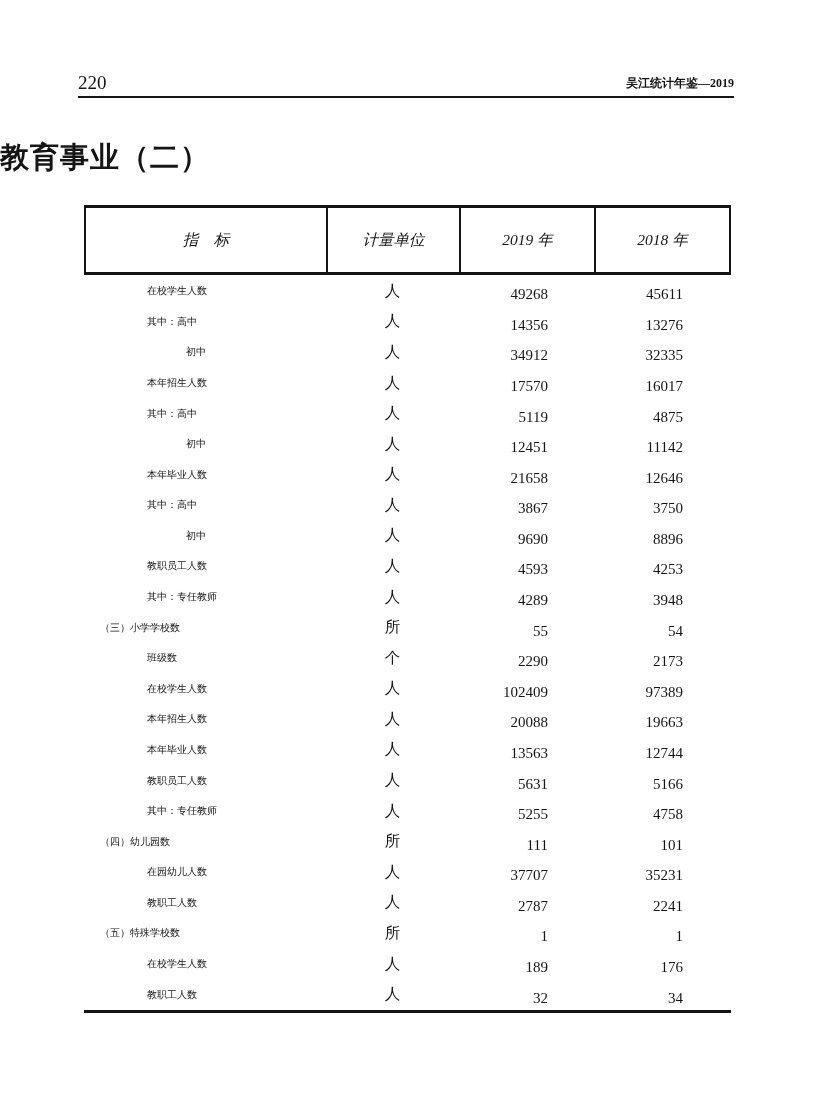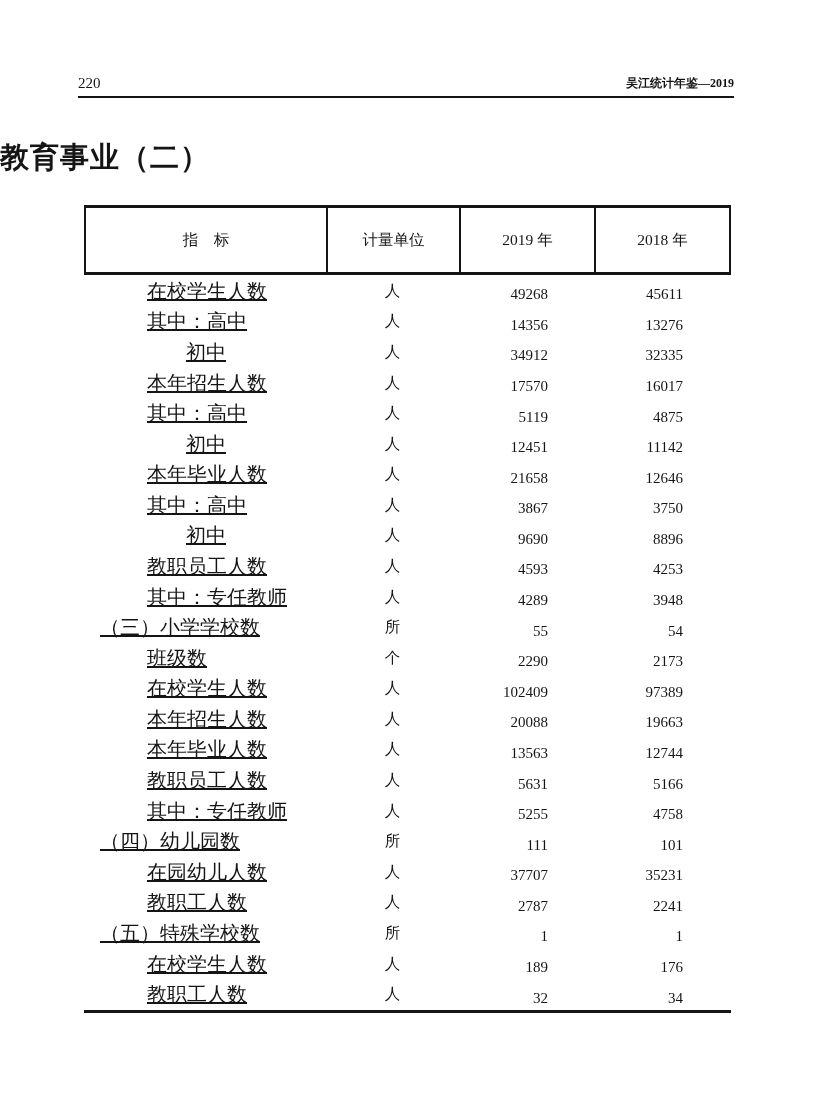--- a/index.html
+++ b/index.html
@@ -19,21 +19,21 @@
     left: 78px;
     top: 74px;
     width: 656px;
     display: flex;
     justify-content: space-between;
     align-items: flex-end;
     border-bottom: 2px solid #151515;
     padding-bottom: 4px;
   }
   .page-num {
-    font-size: 15px;
+    font-size: 19px;
     line-height: 18px;
   }
   .book-title {
     font-size: 12px;
     font-weight: bold;
     line-height: 18px;
   }
 
   
   .doc-title {
@@ -64,38 +64,38 @@
     display: grid;
     grid-template-columns: 242px 133px 135px 1fr;
   }
   .th {
     display: flex;
     align-items: center;
     justify-content: center;
     font-size: 15.5px;
     border-right: 2px solid #151515;
     white-space: nowrap;
+    font-style: italic;
   }
   .th:last-child { border-right: none; }
 
   .tbody {
     border-bottom: 3px solid #151515;
     padding-top: 1px;
   }
   .tr {
     display: grid;
     grid-template-columns: 242px 133px 135px 1fr;
     height: 30.58px;
     align-items: center;
   }
   .td-label {
-    font-size: 20px;
+    font-size: 10px;
     white-space: nowrap;
     overflow: visible;
-    text-decoration: underline;
   }
   .indent-0 .td-label { padding-left: 16px; }
   .indent-1 .td-label { padding-left: 63px; }
   .indent-2 .td-label { padding-left: 102px; }
   .td-unit {
     text-align: center;
     font-size: 15.5px;
   }
   .td-val {
     text-align: right;

